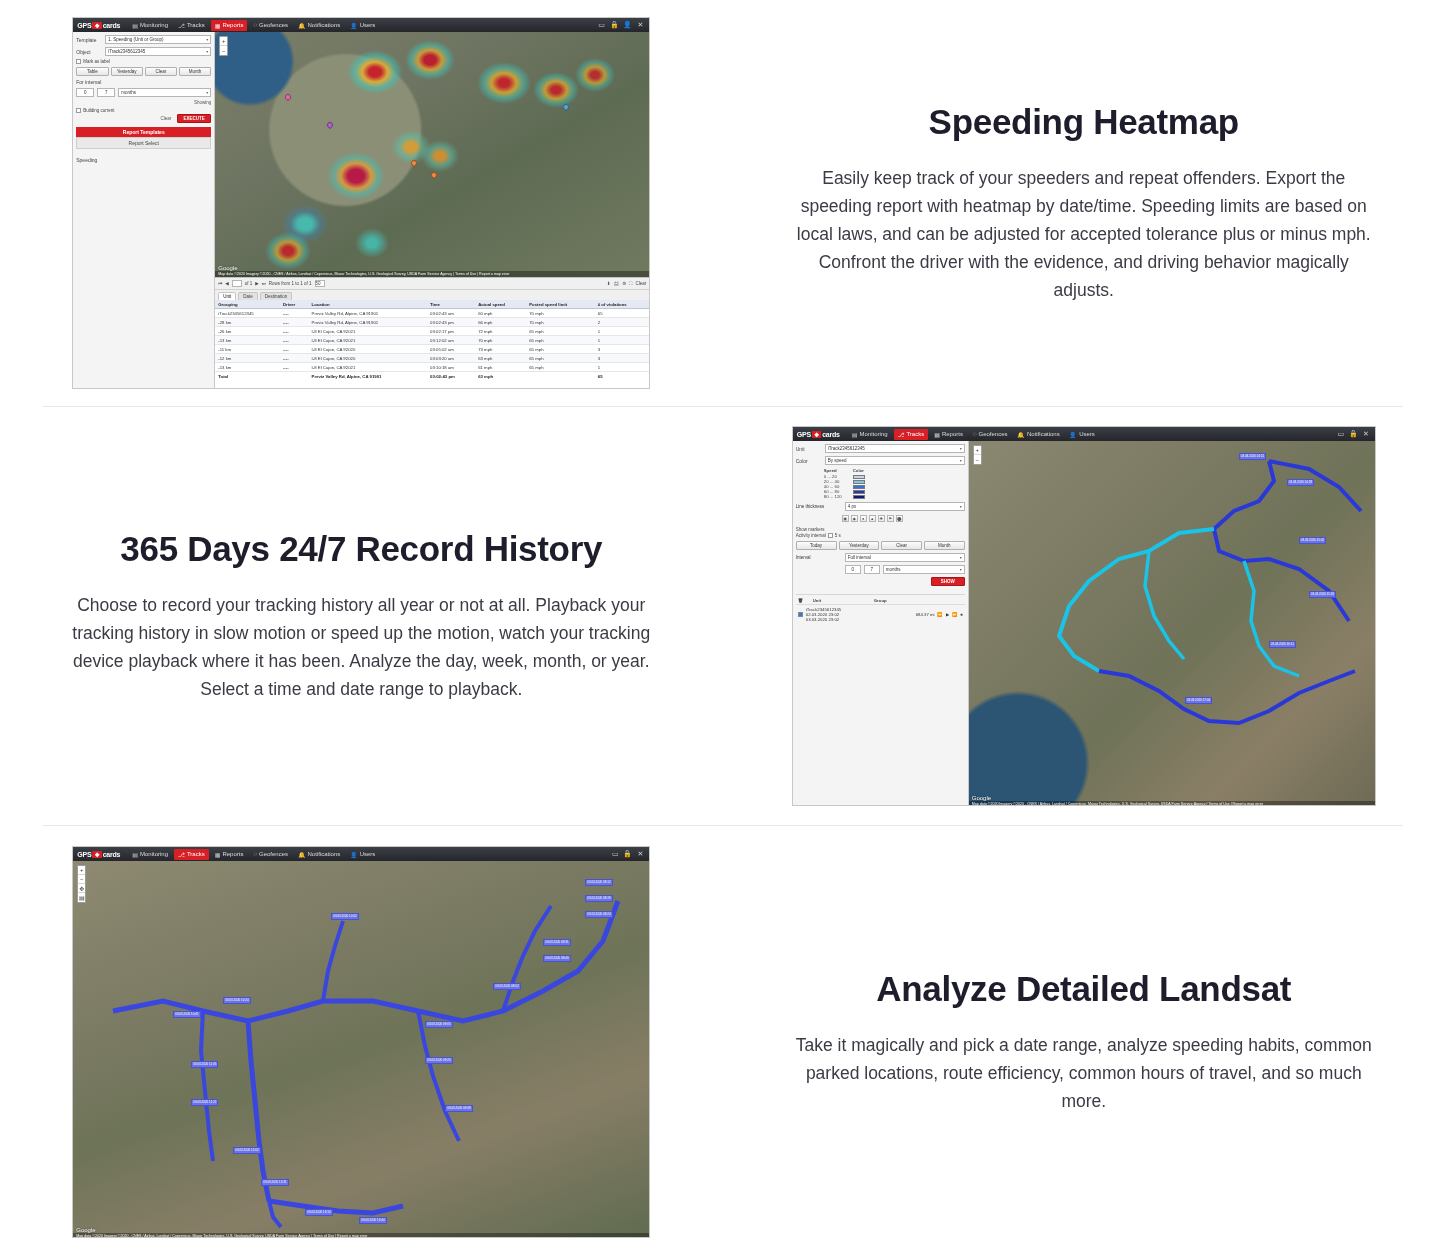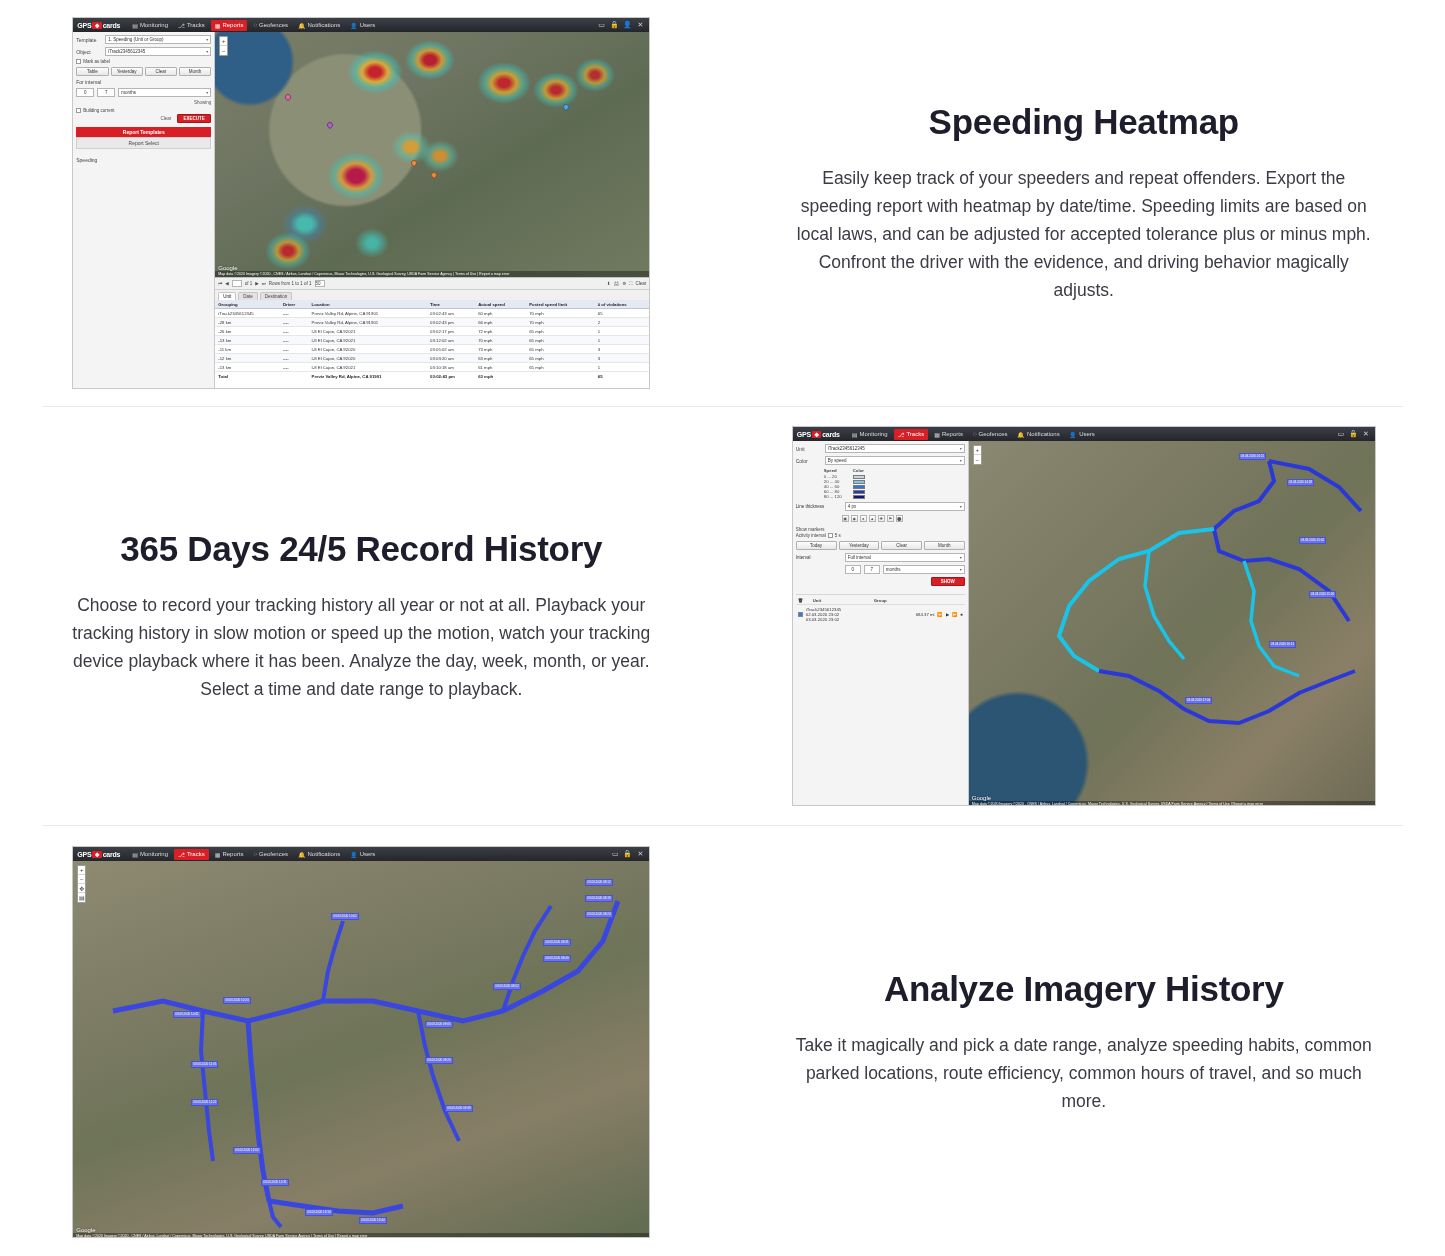--- a/index.html
+++ b/index.html
@@ -449,21 +449,21 @@
       <h2>Speeding Heatmap</h2>
       <p>Easily keep track of your speeders and repeat offenders. Export the speeding report with heatmap by date/time. Speeding limits are based on local laws, and can be adjusted for accepted tolerance plus or minus mph. Confront the driver with the evidence, and driving behavior magically adjusts.</p>
     </div>
   </div>
 
   <div class="divider"></div>
 
   <div class="row row-2">
 
     <div class="copy">
-      <h2>365 Days 24/5 Record History</h2>
+      <h2>365 Days 24/7 Record History</h2>
       <p>Choose to record your tracking history all year or not at all. Playback your tracking history in slow motion or speed up the motion, watch your tracking device playback where it has been. Analyze the day, week, month, or year. Select a time and date range to playback.</p>
     </div>
 
     <div class="shot-wrap">
       <div class="app" style="width:584px;height:380px;">
 
         <div class="titlebar">
           <div class="logo">
             <span>GPS</span>
             <span class="mark">❖</span>
@@ -742,18 +742,18 @@
           <div class="lbl" style="left:232px;top:348px">03.03.2020 13:10</div>
           <div class="lbl" style="left:286px;top:356px">03.03.2020 13:44</div>
 
           <div class="map-credit">Map data ©2020 Imagery ©2020 , CNES / Airbus, Landsat / Copernicus, Maxar Technologies, U.S. Geological Survey, USDA Farm Service Agency | Terms of Use | Report a map error</div>
           <div class="gwatermark">Google</div>
         </div>
       </div>
     </div>
 
     <div class="copy">
-      <h2>Analyze Imagery History</h2>
+      <h2>Analyze Detailed Landsat</h2>
       <p>Take it magically and pick a date range, analyze speeding habits, common parked locations, route efficiency, common hours of travel, and so much more.</p>
     </div>
   </div>
 
 </div>
 
 </body></html>

